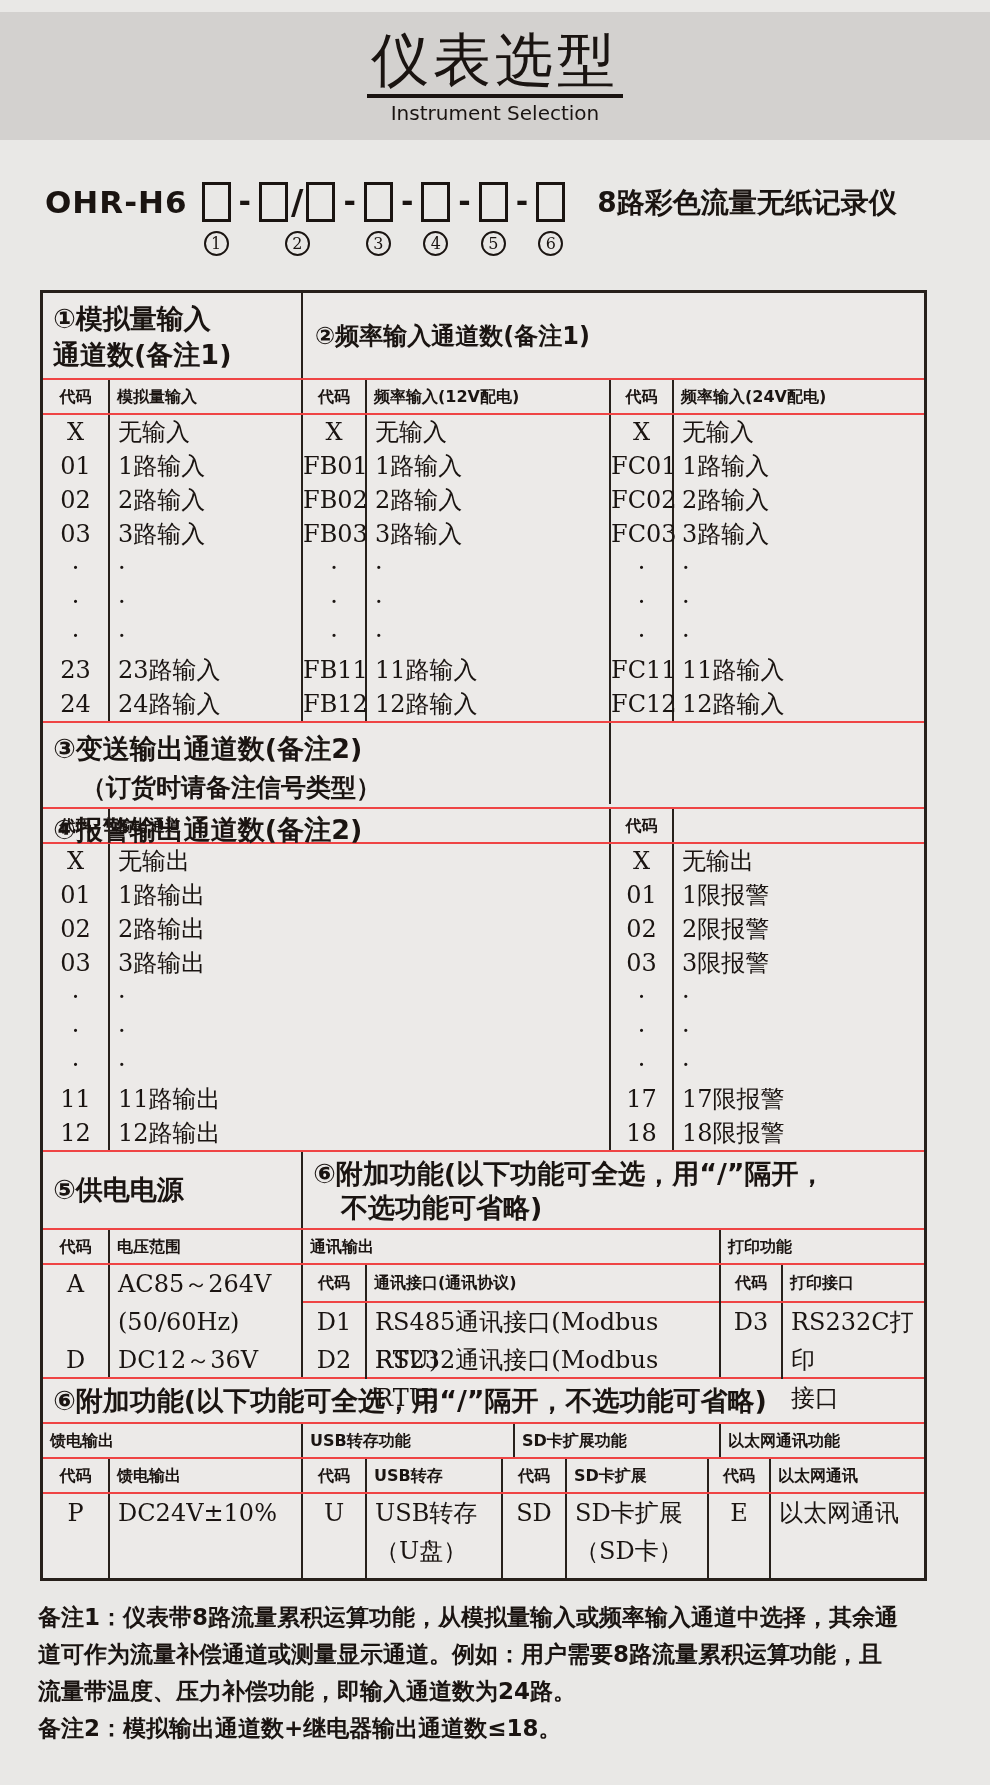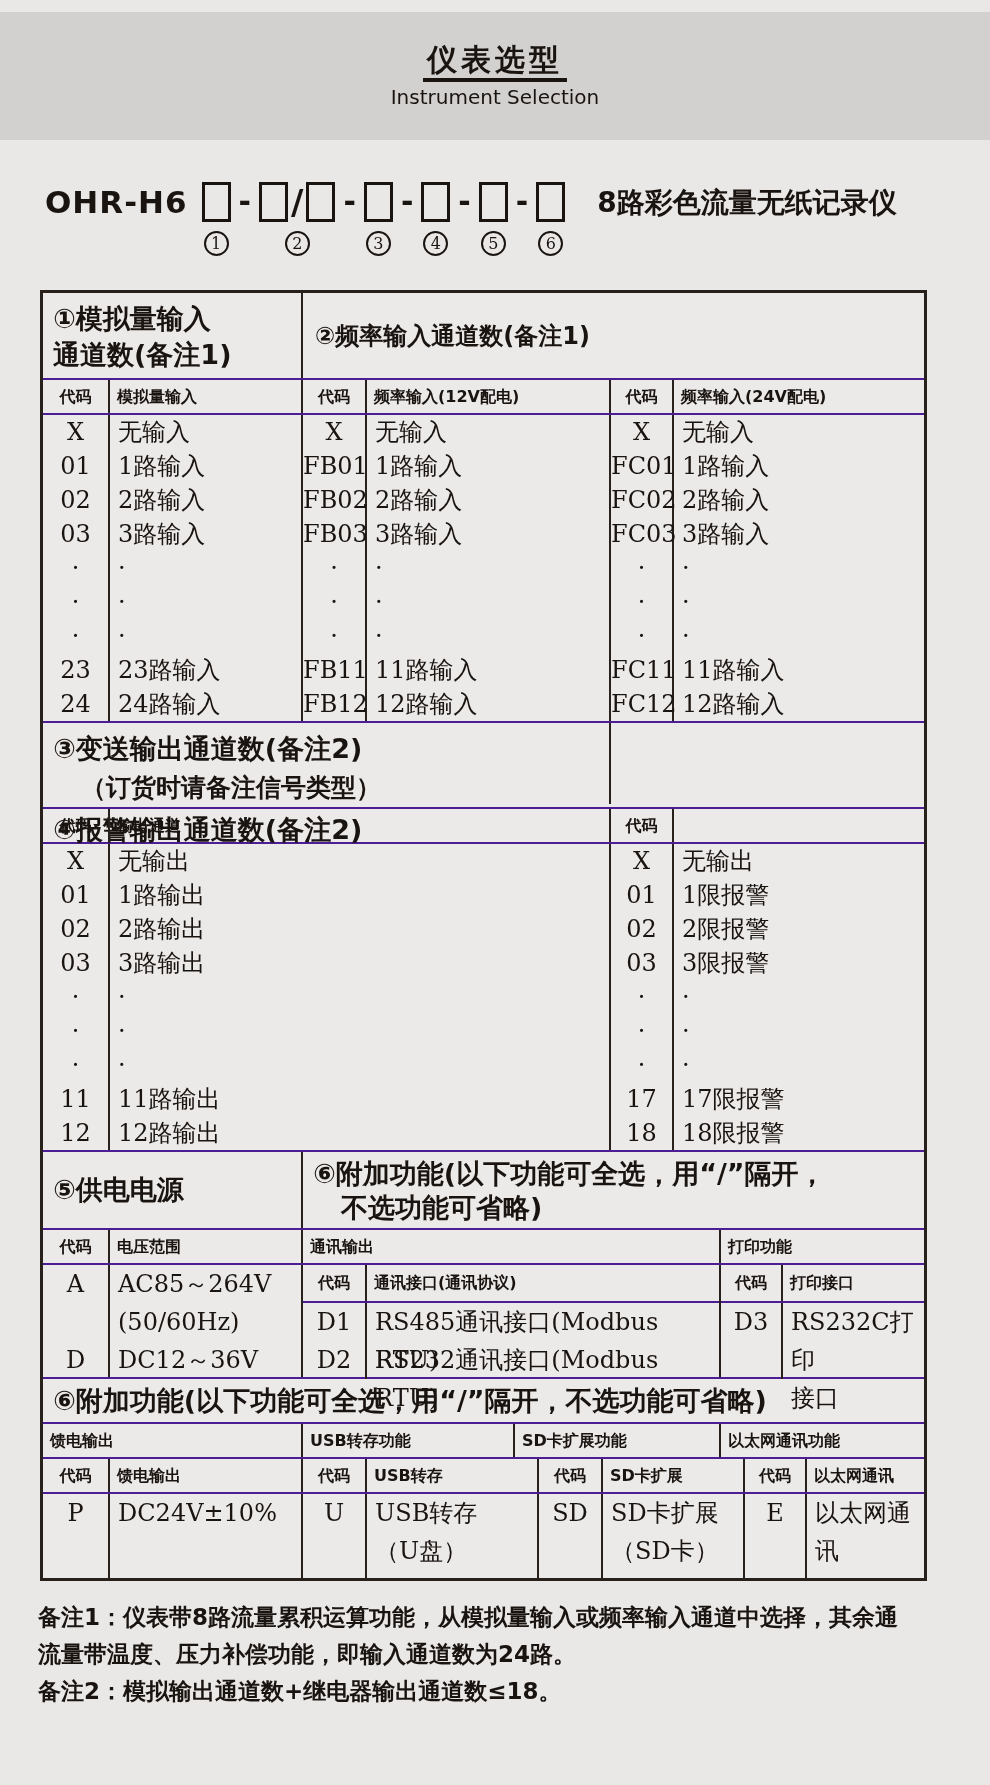--- a/index.html
+++ b/index.html
@@ -1,43 +1,43 @@
 <!DOCTYPE html>
 <html><head>
 <meta charset="utf-8">
 <style>
   * { margin:0; padding:0; box-sizing:border-box; }
   html,body { width:990px; height:1785px; background:#e9e8e6; color:#1a1411;
     font-family:"DejaVu Sans", sans-serif; overflow:hidden; }
   
   .band { margin-top:12px; height:128px; background:#d3d1cf;
     display:flex; flex-direction:column; align-items:center; justify-content:center; }
-  .title { font-size:30px; font-weight:bold; letter-spacing:4px;
+  .title { font-size:58px; font-weight:normal; letter-spacing:4px;
     border-bottom:4px solid #1a1411; padding:0 4px 1px; line-height:1.15; }
   .subtitle { font-size:20px; margin-top:3px; }
   
   .model { margin:42px 0 0 45px; display:flex; align-items:flex-start; height:86px; }
   .mprefix { font-size:31px; font-weight:bold; letter-spacing:1px; line-height:40px; margin-right:14px; }
   .unit { display:flex; flex-direction:column; align-items:center; }
   .boxrow { display:flex; align-items:center; }
   .mbox { width:29px; height:40px; border:3px solid #1a1411; background:transparent; }
   .mdash { font-size:30px; font-weight:bold; line-height:40px; margin:0 8px; }
   .mslash { font-size:34px; font-weight:bold; line-height:40px; margin:0 3px; }
   .mcircle { margin-top:9px; width:25px; height:25px; border:2px solid #1a1411; border-radius:50%;
     font-size:16px; line-height:21px; text-align:center; font-family:"DejaVu Serif", serif; }
   .msuffix { font-size:28px; font-weight:bold; line-height:42px; margin-left:32px; }
   
   .tbl { margin:22px 0 0 40px; width:887px; border:3px solid #27201b; background:#eceae8; }
-  .bb { border-bottom:2px solid #4c1d95; }
+  .bb { border-bottom:2px solid #ef4444; }
   .fx { display:flex; }
   .td { border-right:2px solid #27201b; }
   .last { border-right:none; flex:1; }
   .wA{width:67px;} .wB{width:193px;} .wC{width:64px;} .wD{width:244px;} .wE{width:63px;}
   .w260{width:260px;} .w501{width:501px;} .w568{width:568px;} .w418{width:418px;}
-  .w212{width:212px;} .w206{width:206px;} .w148{width:172px;} .w142{width:142px;} .w62{width:62px;}
+  .w212{width:212px;} .w206{width:206px;} .w148{width:136px;} .w142{width:142px;} .w62{width:62px;}
   .sechdr { font-weight:bold; font-size:27px; }
   .h87 { height:87px; } .h86 { height:86px;flex-direction:column; } .h78 { height:78px; }
   .h45 { height:45px; } .h35 { height:35px; } .h34 { height:34px; }
   .h38 { height:38px; } .h76 { height:76px; } .h84 { height:84px; } .h114 { height:114px; }
   .colhdr { font-weight:bold; font-size:16px; line-height:33px; }
   .colhdr .cc { text-align:center; }
   .colhdr .cv { padding-left:7px; }
   .code { text-align:center; font-family:"DejaVu Serif", serif; font-size:24px; }
   .val  { padding-left:8px; font-family:"DejaVu Serif", serif; font-size:24px; }
   .lh34 { line-height:34px; } .lh38 { line-height:38px; }
@@ -374,15 +374,16 @@
     <div class="td w142 val lh38 pre">SD卡扩展
 （SD卡）</div>
     <div class="td w62 code lh38">E</div>
     <div class="last val lh38">以太网通讯</div>
   </div>
 
 </div>
 
 <div class="notes">
   <div>备注1：仪表带8路流量累积运算功能，从模拟量输入或频率输入通道中选择，其余通</div>
+  <div>道可作为流量补偿通道或测量显示通道。例如：用户需要8路流量累积运算功能，且</div>
   <div>流量带温度、压力补偿功能，即输入通道数为24路。</div>
   <div>备注2：模拟输出通道数+继电器输出通道数≤18。</div>
 </div>
 
 </body></html>

